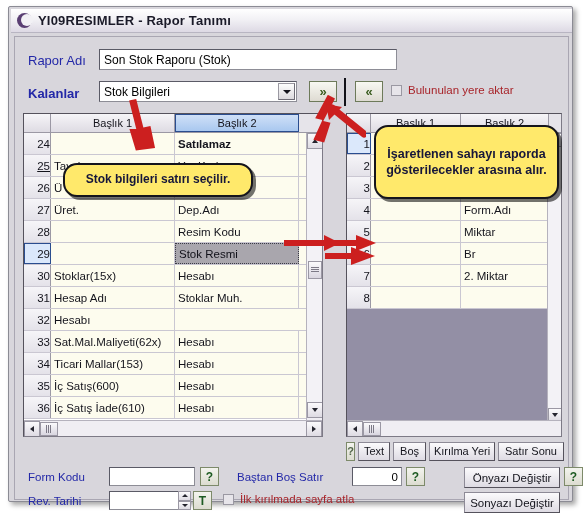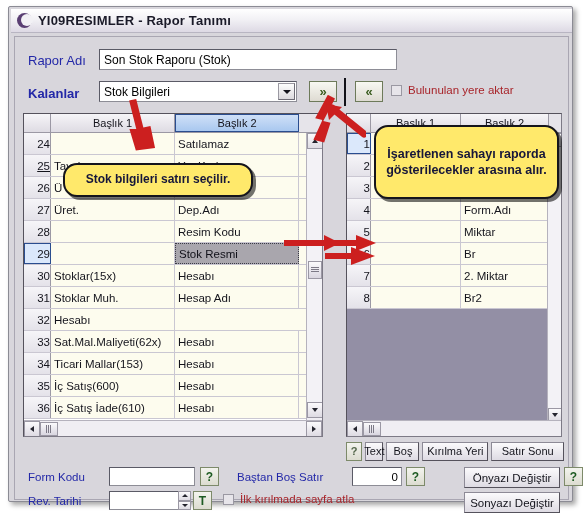--- a/index.html
+++ b/index.html
@@ -455,21 +455,21 @@
       <div class="grid-outer" id="grid-left">
         <div class="grid-head">
           <div class="hcell h-idx"></div>
           <div class="hcell h-b1">Başlık 1</div>
           <div class="hcell h-b2 sel">Başlık 2</div>
         </div>
         <div class="grid-body" id="left-body">
             <div class="grow">
               <div class="gcell idx h-idx" style="flex: 0 0 27px; width: 27px;">24</div>
               <div class="gcell" style="flex: 0 0 124px; width: 124px;"></div>
-              <div class="gcell" style="flex: 0 0 124px; width: 124px;">Satılamaz</div>
+              <div class="gcell" style="flex: 0 0 124px; width: 124px; font-weight: bold;">Satılamaz</div>
             </div>
             <div class="grow">
               <div class="gcell idx h-idx" style="flex: 0 0 27px; width: 27px; text-decoration: underline;">25</div>
               <div class="gcell" style="flex: 0 0 124px; width: 124px;">Tavsiye</div>
               <div class="gcell" style="flex: 0 0 124px; width: 124px;">Yer Kodu</div>
             </div>
             <div class="grow">
               <div class="gcell idx h-idx" style="flex: 0 0 27px; width: 27px;">26</div>
               <div class="gcell" style="flex: 0 0 124px; width: 124px;">Ü</div>
               <div class="gcell" style="flex: 0 0 124px; width: 124px;"></div>
@@ -489,22 +489,22 @@
               <div class="gcell" style="flex: 0 0 124px; width: 124px;"></div>
               <div class="gcell hl" style="flex: 0 0 124px; width: 124px;">Stok Resmi</div>
             </div>
             <div class="grow">
               <div class="gcell idx h-idx" style="flex: 0 0 27px; width: 27px;">30</div>
               <div class="gcell" style="flex: 0 0 124px; width: 124px;">Stoklar(15x)</div>
               <div class="gcell" style="flex: 0 0 124px; width: 124px;">Hesabı</div>
             </div>
             <div class="grow">
               <div class="gcell idx h-idx" style="flex: 0 0 27px; width: 27px;">31</div>
+              <div class="gcell" style="flex: 0 0 124px; width: 124px;">Hesap Adı</div>
               <div class="gcell" style="flex: 0 0 124px; width: 124px;">Stoklar Muh.</div>
-              <div class="gcell" style="flex: 0 0 124px; width: 124px;">Hesap Adı</div>
             </div>
             <div class="grow">
               <div class="gcell idx h-idx" style="flex: 0 0 27px; width: 27px;">32</div>
               <div class="gcell" style="flex: 0 0 124px; width: 124px;">Hesabı</div>
             </div>
             <div class="grow">
               <div class="gcell idx h-idx" style="flex: 0 0 27px; width: 27px;">33</div>
               <div class="gcell" style="flex: 0 0 124px; width: 124px;">Sat.Mal.Maliyeti(62x)</div>
               <div class="gcell" style="flex: 0 0 124px; width: 124px;">Hesabı</div>
             </div>
@@ -591,21 +591,20 @@
               <div class="gcell" style="flex: 0 0 88px; width: 88px;">Br</div>
             </div>
             <div class="grow">
               <div class="gcell idx" style="flex: 0 0 24px; width: 24px;">7</div>
               <div class="gcell" style="flex: 0 0 90px; width: 90px;"></div>
               <div class="gcell" style="flex: 0 0 88px; width: 88px;">2. Miktar</div>
             </div>
             <div class="grow">
               <div class="gcell idx" style="flex: 0 0 24px; width: 24px;">8</div>
               <div class="gcell" style="flex: 0 0 90px; width: 90px;"></div>
-              <div class="gcell" style="flex: 0 0 88px; width: 88px;">Br2</div>
             </div>
           </div>
         <div class="grid-filler" id="right-filler" style="height: 111px; width: 200px;"></div>
 
         <div class="vscroll" id="right-vscroll" style="height:289px;width:14px;">
           <div class="sb-btn" style="width:14px;height:14px;">
               <span class="ch-up"></span>
             </div>
           <div class="sb-track" style="flex:1;height:261px;"></div>
           <div class="sb-btn" style="width:14px;height:14px;">
@@ -619,21 +618,21 @@
             </div>
           <div class="hs-thumb">
               <span class="hthumb-grip"></span>
             </div>
           <div style="flex:1;"></div>
         </div>
       </div>
 
       <div class="btnbar">
         <div class="qbtn">?</div>
-        <div class="tbtn" style="width:18px;">Text</div>
+        <div class="tbtn" style="width:32px;">Text</div>
         <div class="tbtn" style="width:34px;">Boş</div>
         <div class="tbtn" style="width:66px;">Kırılma Yeri</div>
         <div class="tbtn" style="width:79px;">Satır Sonu</div>
       </div>
 
       <div class="bottom">
         <span class="bf-lbl" style="left:13px;top:6px;">Form Kodu</span>
         <input class="bf-input" style="left: 94px; top: 2px; width: 86px; height: 19px;" value="">
         <div class="tgbtn" style="left:185px;top:2px;">?</div>
 

